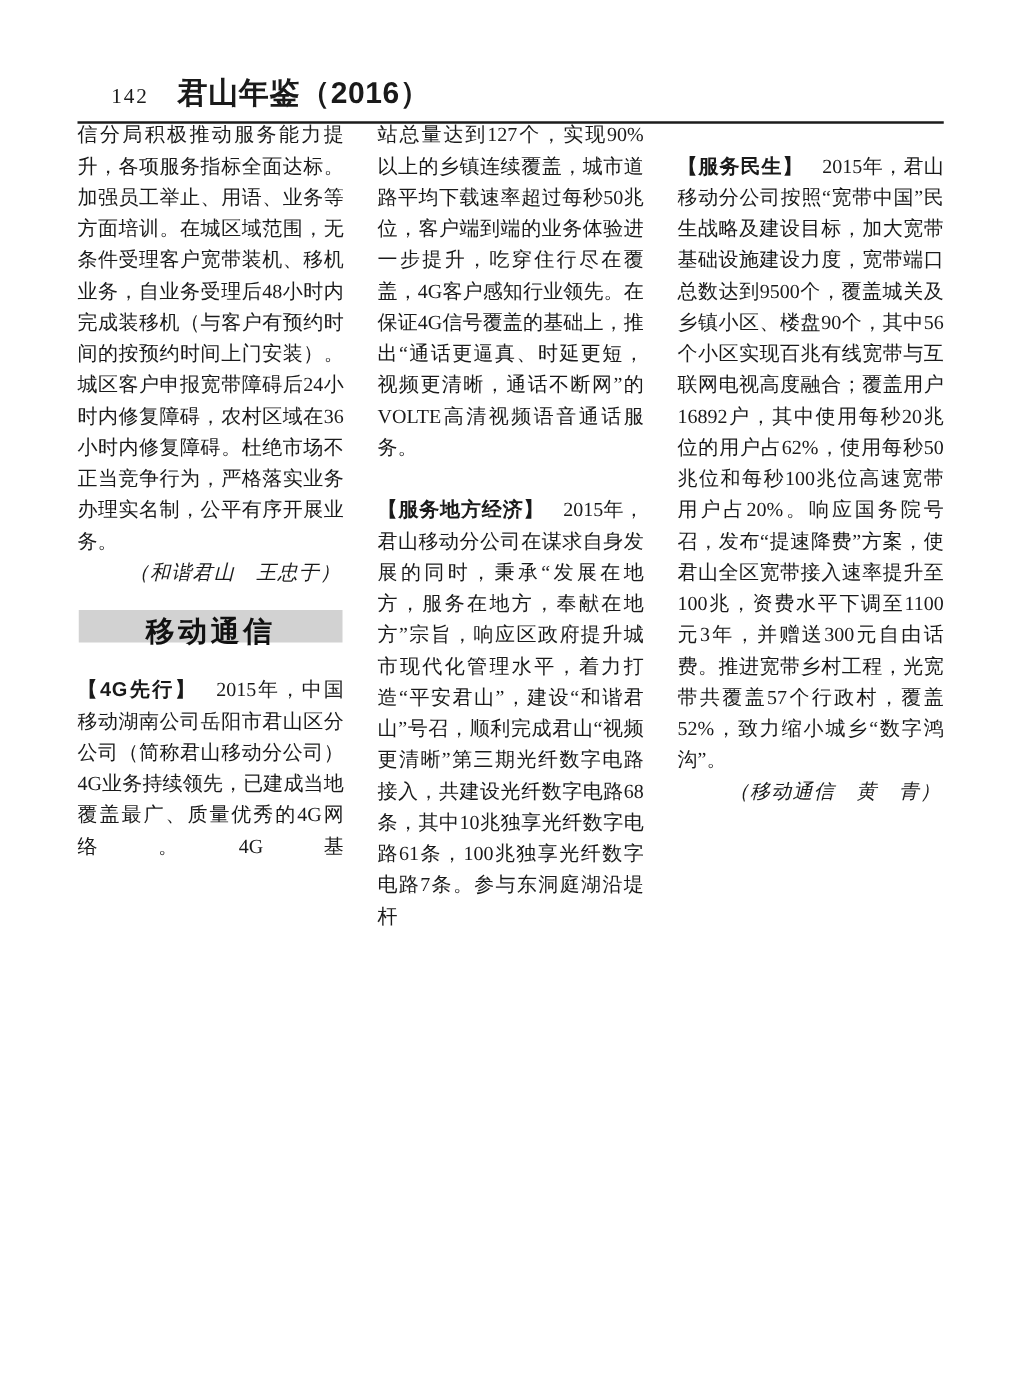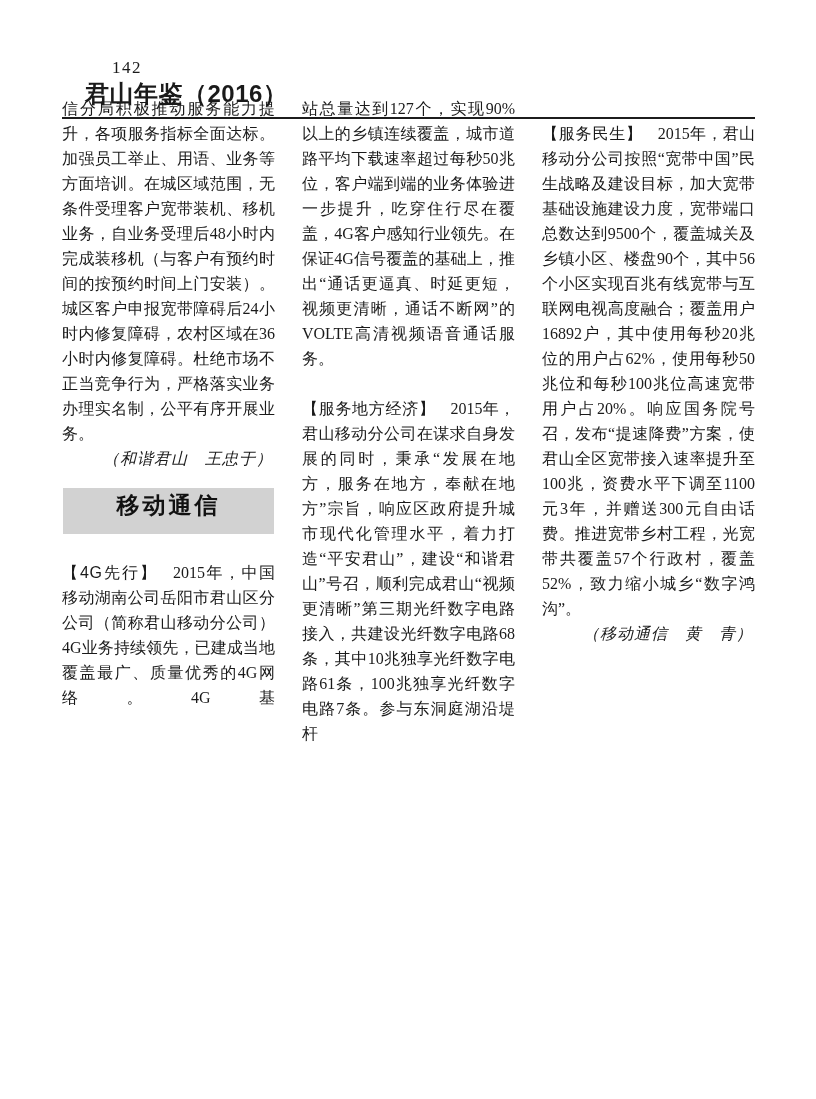--- a/index.html
+++ b/index.html
@@ -15,21 +15,20 @@
   }
   .header {
     position: absolute;
     top: 58px;
     left: 62px;
     width: 693px;
     border-bottom: 2.5px solid #1c1c1c;
     padding-bottom: 7px;
     display: flex;
     align-items: baseline;
-    flex-direction: column;
   }
   .page-num {
     font-size: 17px;
     letter-spacing: 1.5px;
     padding-left: 27px;
   }
   .page-title {
     font-size: 24px;
     font-weight: bold;
     font-family: "Liberation Sans", "DejaVu Sans", sans-serif;
@@ -56,35 +55,35 @@
   .cut { text-align-last: justify; }
   .byline {
     margin: 0;
     text-align: right;
     font-style: italic;
     padding-right: 2px;
     letter-spacing: 1px;
   }
   .section-box {
     background: #d2d2d2;
-    height: 46px;
+    height: 26px;
     line-height: 34px;
     text-align: center;
     font-family: "Liberation Sans", "DejaVu Sans", sans-serif;
     font-weight: bold;
     font-size: 23px;
     letter-spacing: 3px;
     margin: 17px 1px 26px 1px;
     color: #111111;
   }
   .entry { margin: 0; }
   .entry.spaced { margin-top: 25px; }
   .entry-label {
     font-family: "Liberation Sans", "DejaVu Sans", sans-serif;
-    font-weight: normal;
+    font-weight: bold;
     margin-right: 15px;
     letter-spacing: 0.5px;
     margin-top: 44px;
   }
 </style>
 </head>
 <body>
 
 <div class="page">
 

